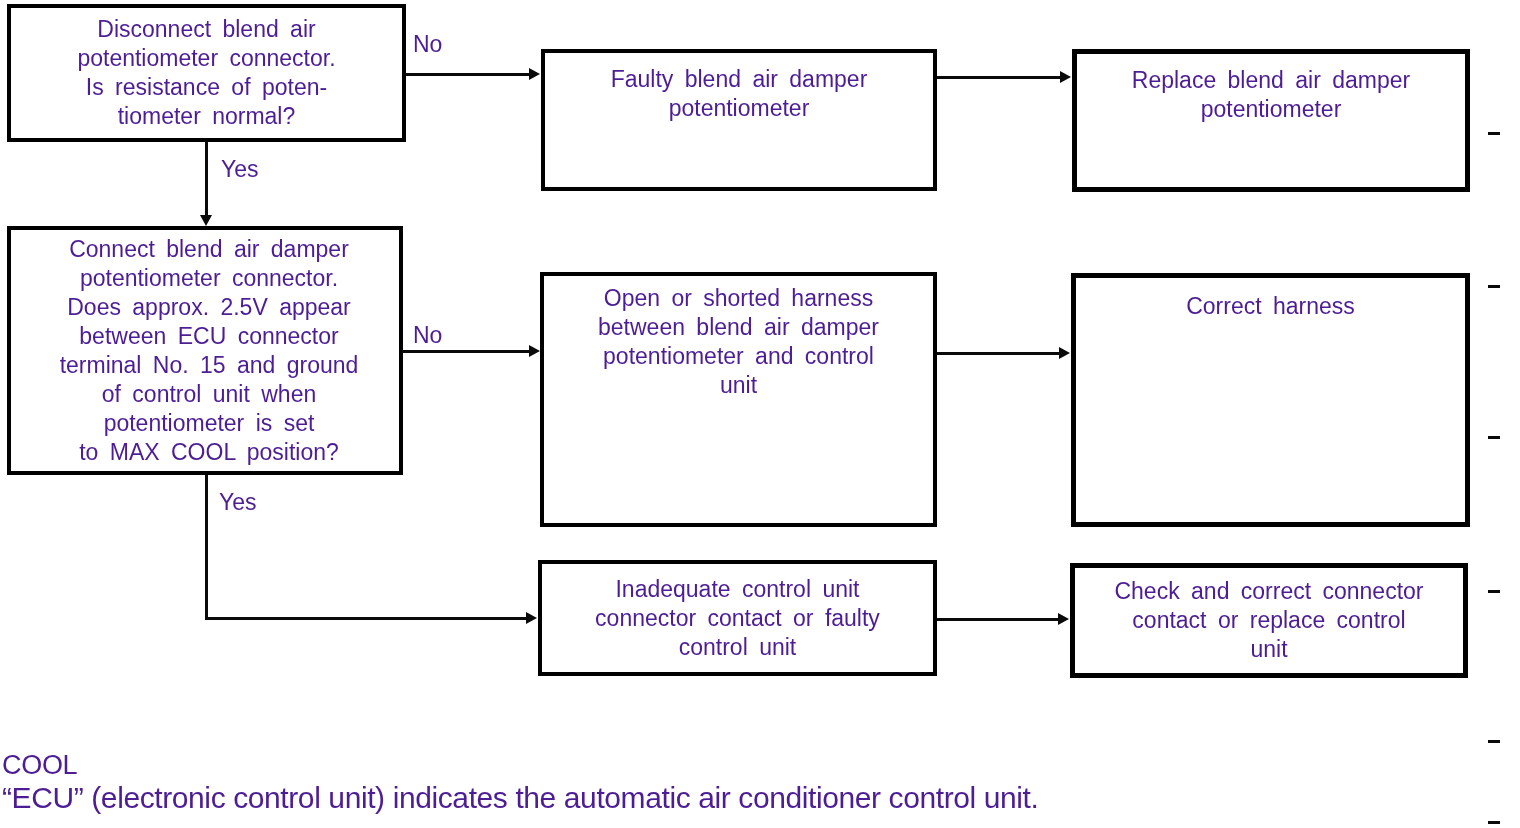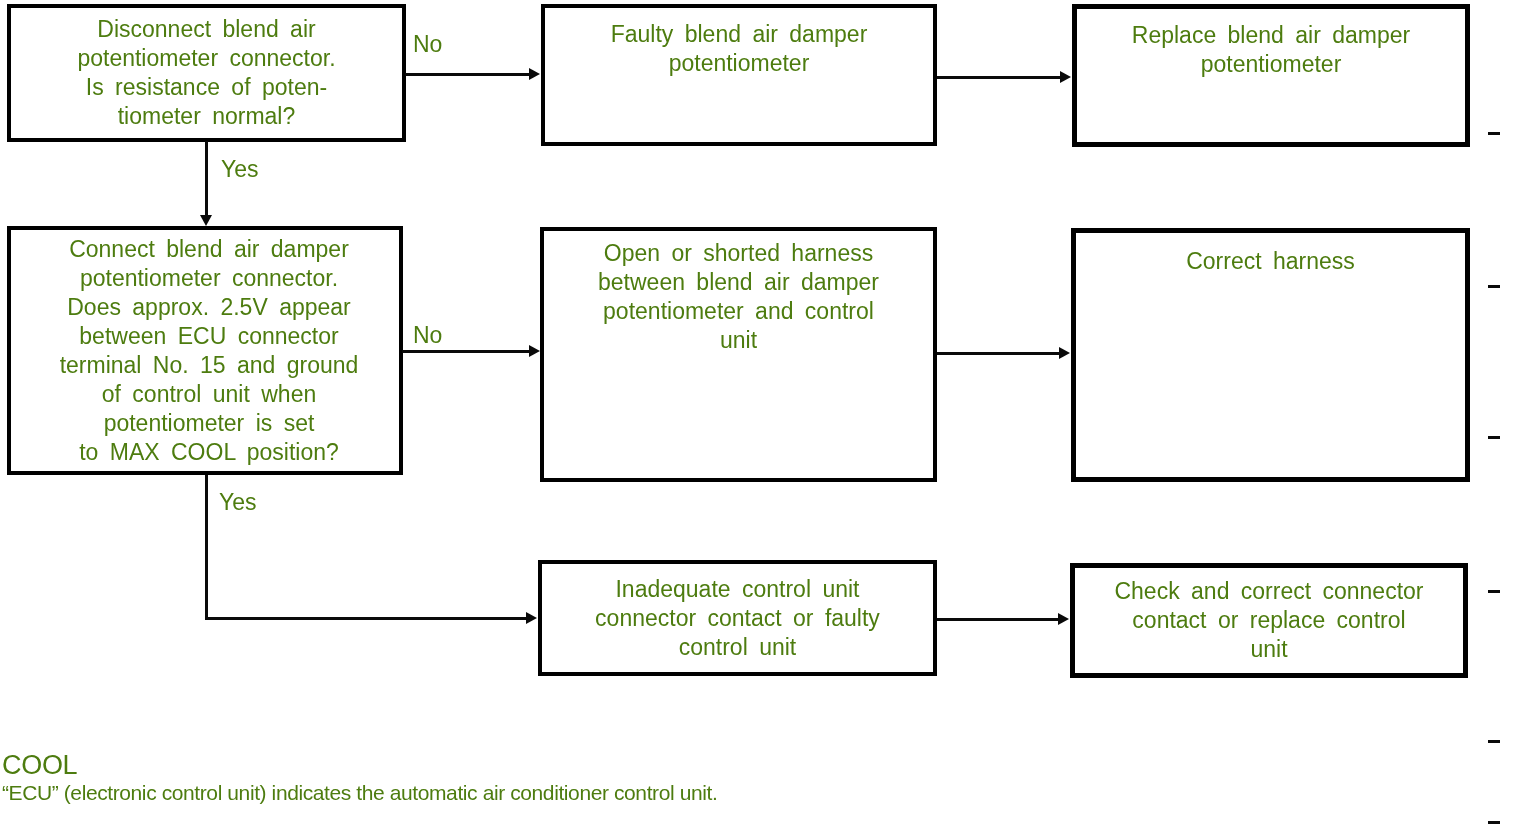--- a/index.html
+++ b/index.html
@@ -6,39 +6,40 @@
     margin: 0;
     padding: 0;
     background: #ffffff;
   }
   .canvas {
     position: relative;
     width: 1520px;
     height: 828px;
     background: #ffffff;
     font-family: "Liberation Sans", sans-serif;
-    color: #4d7c0f;
+    color: #4c1d95;
     overflow: hidden;
   }
   .box {
     position: absolute;
     box-sizing: border-box;
     border: 4px solid #000;
     background: #fff;
     display: flex;
     justify-content: center;
     align-items: center;
     text-align: center;
     font-size: 23px;
     line-height: 29px;
     word-spacing: 5px;
     white-space: pre-line;
   }
   .box.top-align {
     align-items: flex-start;
+    margin-top: 45px;
   }
   .box.thick {
     border-width: 5px;
   }
   #box-q1        { left: 7px;    top: 4px;   width: 399px; height: 138px; }
   #box-faulty    { left: 541px;  top: 4px;   width: 396px; height: 142px; padding-top: 12px; }
   #box-replace   { left: 1072px; top: 4px;   width: 398px; height: 143px; padding-top: 12px; }
   #box-q2        { left: 7px;    top: 226px; width: 396px; height: 249px; padding-left: 8px; }
   #box-open      { left: 540px;  top: 227px; width: 397px; height: 255px; padding-top: 8px; }
   #box-correct   { left: 1071px; top: 228px; width: 399px; height: 254px; padding-top: 14px; }
@@ -81,21 +82,21 @@
 
   .note-title {
     position: absolute;
     left: 2px; top: 750px;
     font-size: 27px;
     letter-spacing: -0.3px;
   }
   .note-body {
     position: absolute;
     left: 2px; top: 781px;
-    font-size: 21px;
+    font-size: 30px;
     letter-spacing: -0.4px;
   }
   .tick {
     position: absolute;
     width: 12px;
     height: 3px;
     background: #0a0a0a;
     left: 1488px;
   }
 </style>

